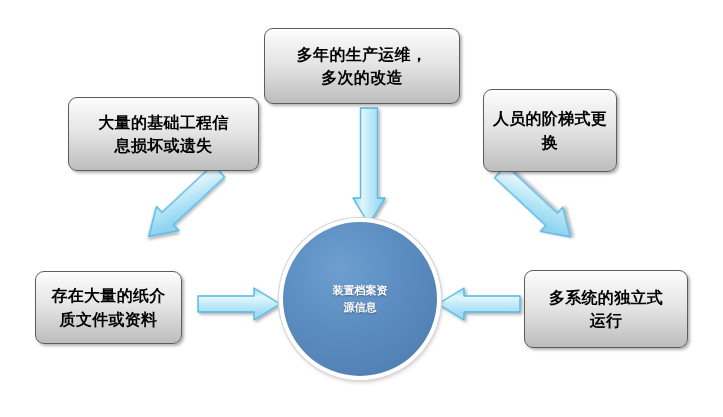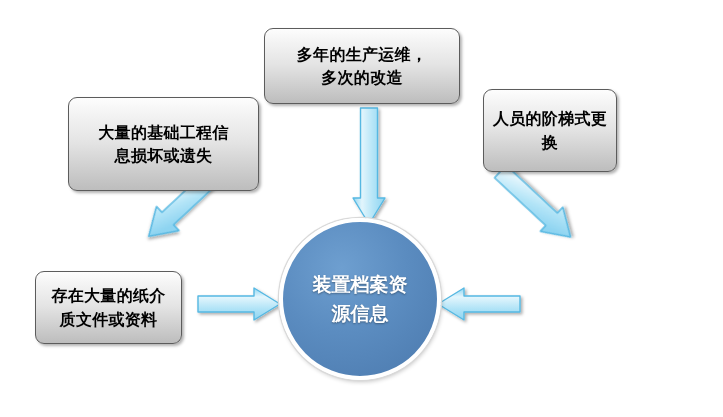--- a/index.html
+++ b/index.html
@@ -62,21 +62,21 @@
     box-shadow: 0 0 0 1.3px #d9d9d9, 1px 2px 4px rgba(0,0,0,0.22);
     display: flex;
     align-items: center;
     justify-content: center;
     text-align: center;
     z-index: 7;
   }
   #center-circle .label {
     color: #ffffff;
     font-weight: bold;
-    font-size: 19px;
+    font-size: 11px;
     line-height: 1.55;
     text-shadow: 0 1px 2px rgba(0,0,0,0.35);
     width: 112px;
   }
 
   
   .arrow-svg {
     position: absolute;
     z-index: 4;
     overflow: visible;
@@ -172,26 +172,29 @@
   </svg>
 
   <div id="center-circle">
     <span class="label">装置档案资<br>源信息</span>
   </div>
 
   <div class="node-box" style="left:264px; top:28px; width:196px; height:76px;">
     <span class="label">多年的生产运维，<br>多次的改造</span>
   </div>
 
-  <div class="node-box" style="left:68px; top:97px; width:191px; height:94px;">
+  <div class="node-box" style="left:68px; top:97px; width:191px; height:74px;">
     <span class="label">大量的基础工程信<br>息损坏或遗失</span>
   </div>
 
   <div class="node-box" style="left:483px; top:89px; width:134px; height:83px;">
     <span class="label">人员的阶梯式更<br>换</span>
   </div>
 
   <div class="node-box" style="left:35px; top:271px; width:147px; height:73px;">
     <span class="label">存在大量的纸介<br>质文件或资料</span>
   </div>
 
+  <div class="node-box" style="left:524px; top:270px; width:164px; height:78px;">
+    <span class="label">多系统的独立式<br>运行</span>
+  </div>
 
 </div>
 
 </body></html>

